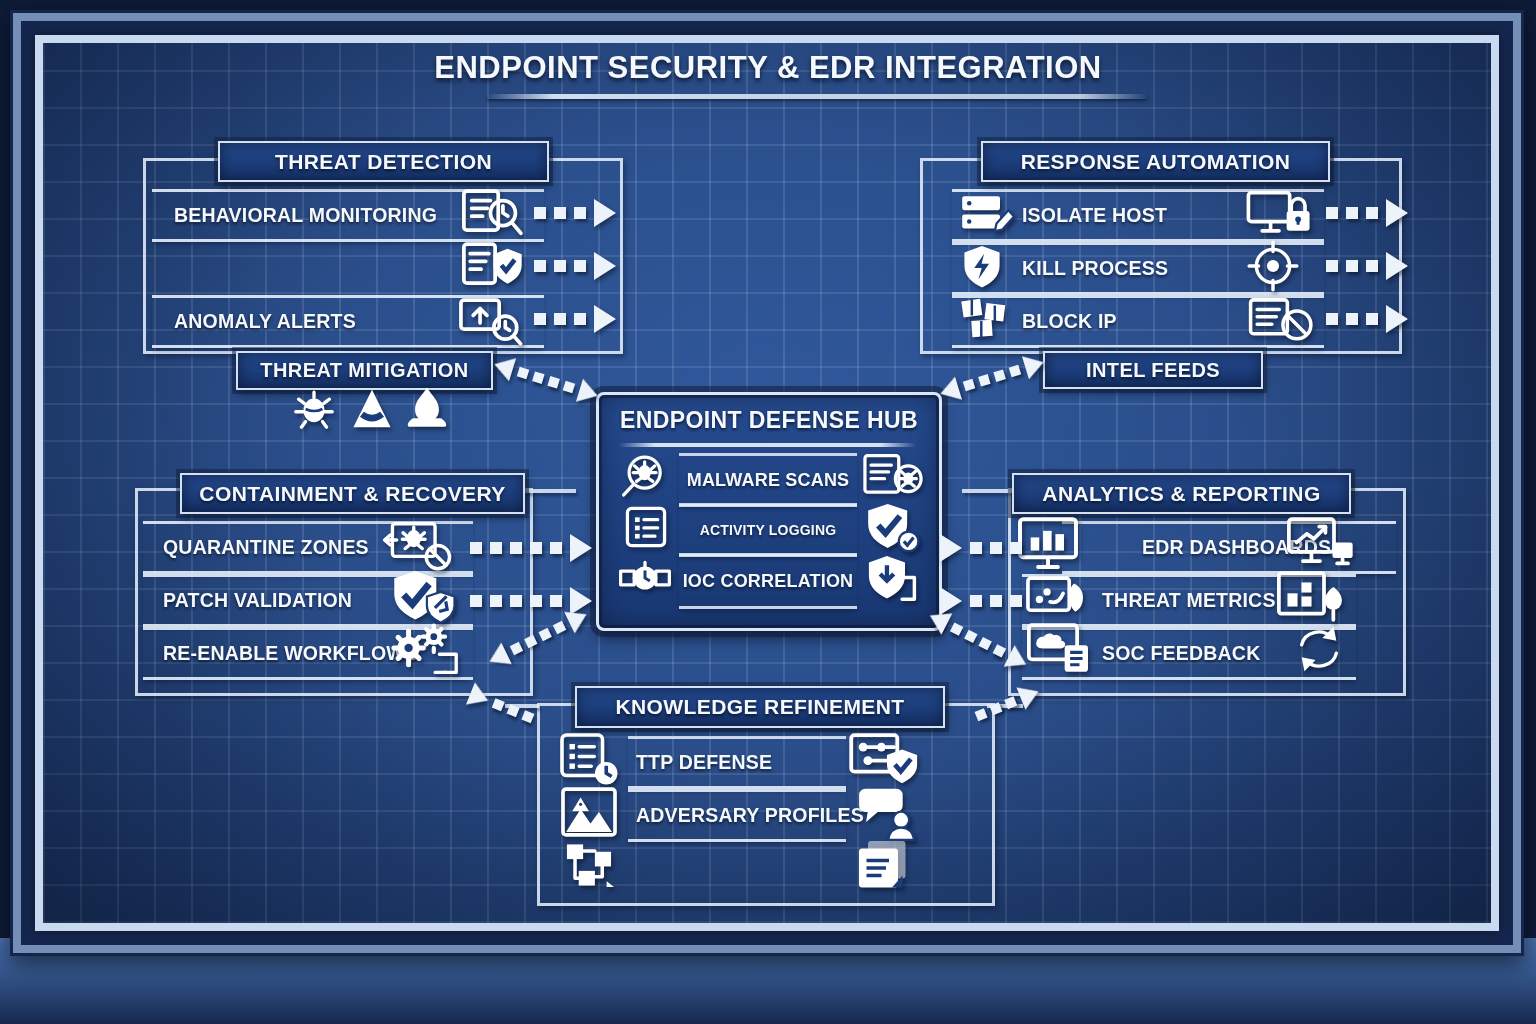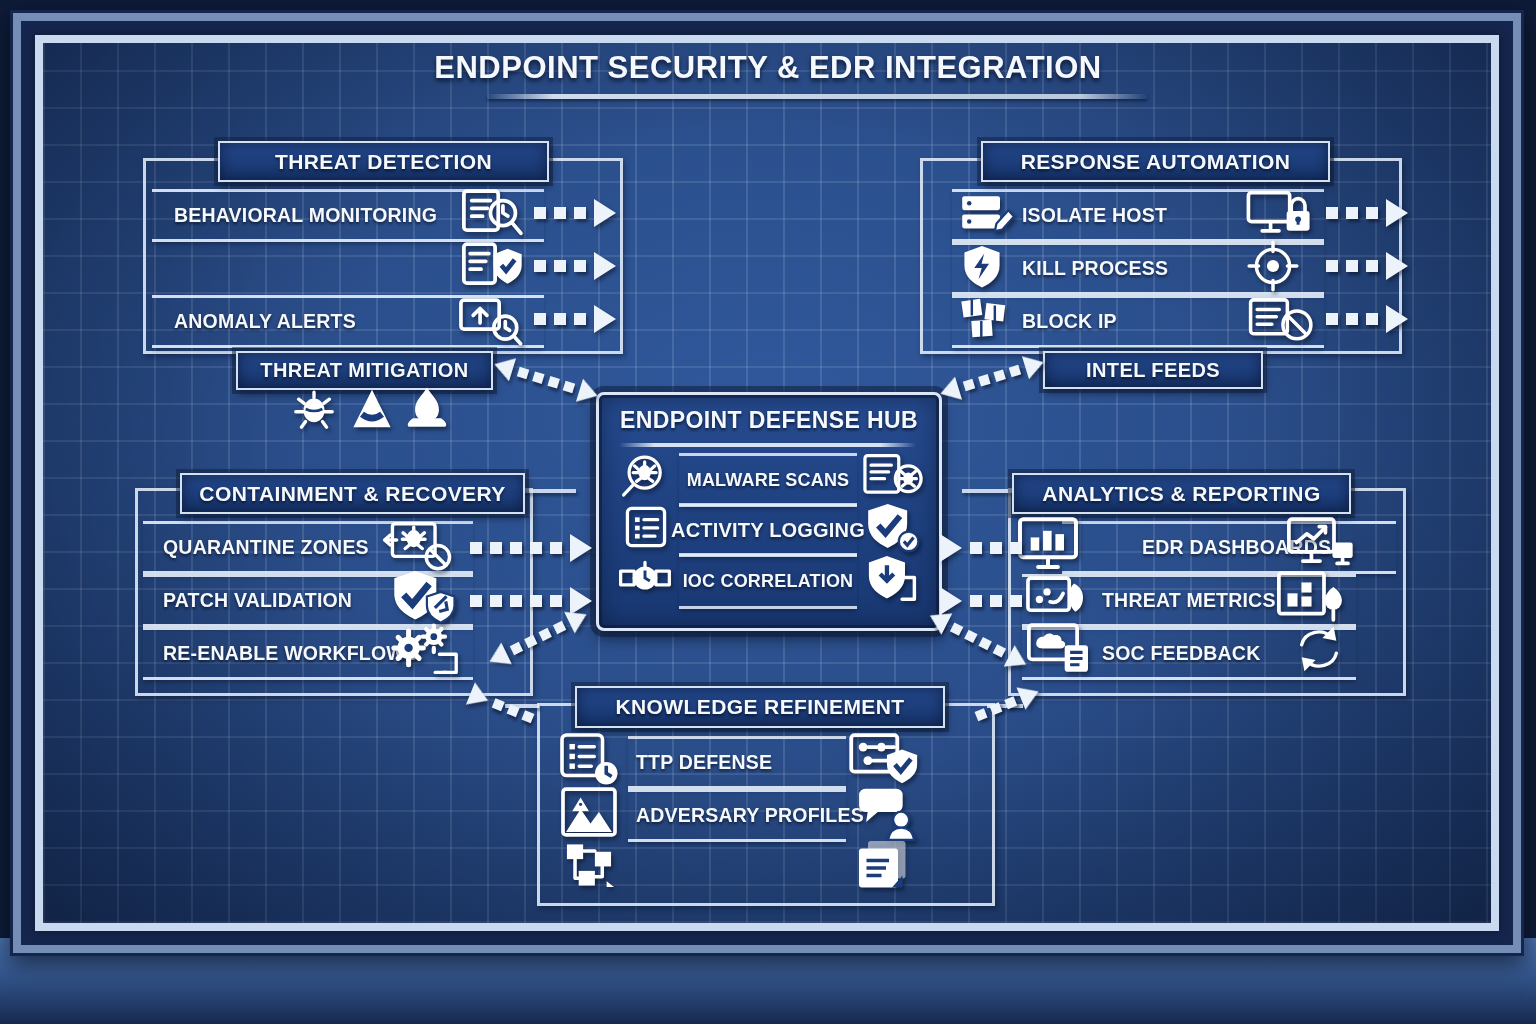--- a/index.html
+++ b/index.html
@@ -247,21 +247,21 @@
       <i class="h"></i>
     </div>
 
   <div class="hub">
     <div class="hub-title">ENDPOINT DEFENSE HUB</div>
     <div class="hub-underline"></div>
     <div class="row" style="left:80px;top:58px;width:178px;height:48px;justify-content:center;">
       <span class="lbl" style="font-size:18px;">MALWARE SCANS</span>
     </div>
     <div class="row" style="left:80px;top:108px;width:178px;height:48px;justify-content:center;">
-      <span class="lbl" style="font-size:20px;">ACTIVITY LOGGING</span>
+      <span class="lbl" style="font-size:14px;">ACTIVITY LOGGING</span>
     </div>
     <div class="row" style="left:80px;top:158px;width:178px;height:50px;justify-content:center;">
       <span class="lbl" style="font-size:18px;">IOC CORRELATION</span>
     </div>
     <span class="ic" style="left:18px;top:58px;width:58px;height:46px;"><svg viewBox="0 0 38 34">
           <circle cx="18" cy="14.5" r="11.5" class="s" stroke-width="2.8"></circle>
           <ellipse cx="18" cy="14.5" rx="4.6" ry="5.6" fill="#fff"></ellipse>
           <path d="M18 6.5v3M10.5 9.5l3.2 3M25.5 9.5l-3.2 3M9.5 14.5h4M26.5 14.5h-4M12 21l3-2.2M24 21l-3-2.2" class="s" stroke-width="1.8"></path>
           <path d="M9.5 23.5L2.5 31" class="s" stroke-width="4"></path>
         </svg></span>

